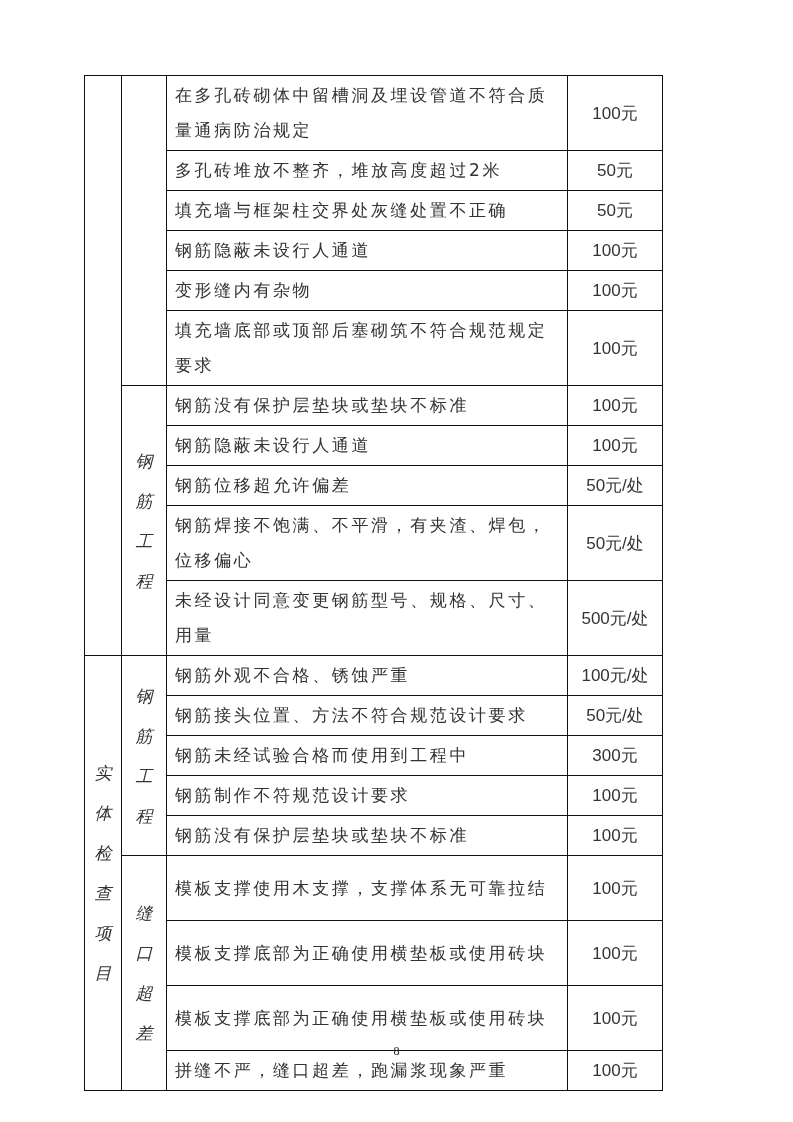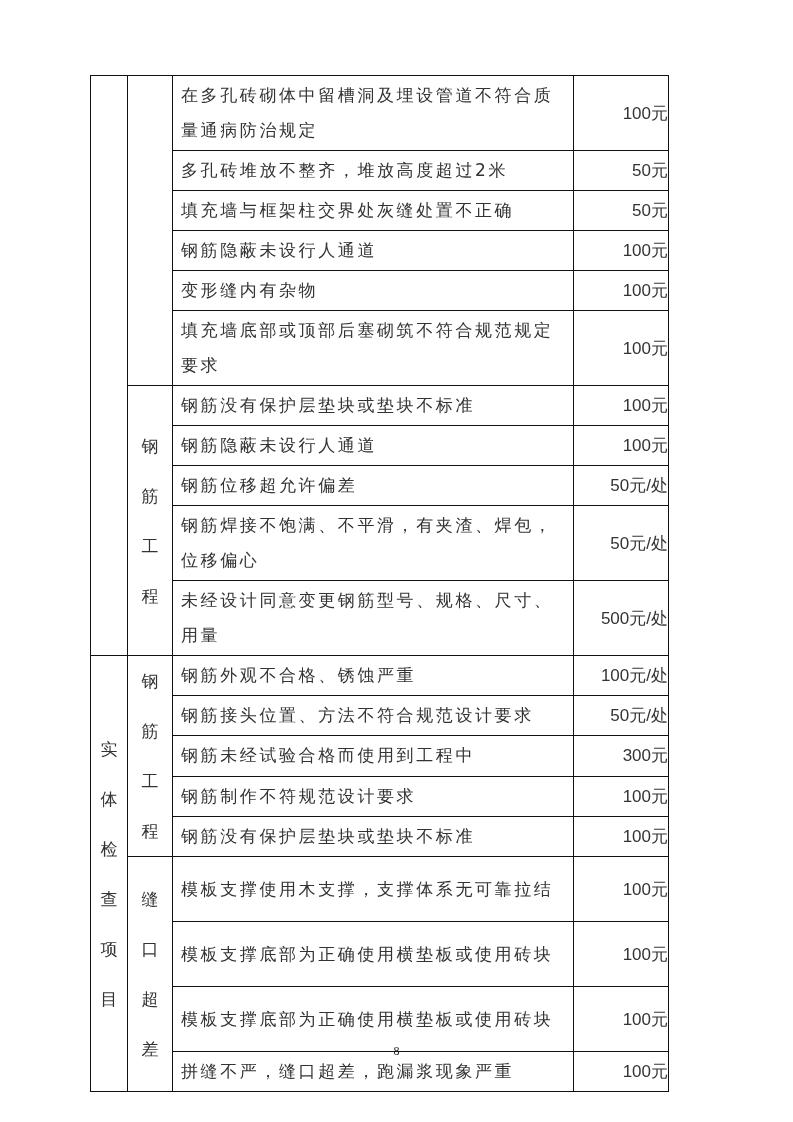--- a/index.html
+++ b/index.html
@@ -1,19 +1,19 @@
 <!DOCTYPE html>
 <html><head>
 <meta charset="utf-8">
 <style>
   html, body { margin: 0; padding: 0; background: #ffffff; }
   body { width: 793px; height: 1122px; position: relative; overflow: hidden;
          font-family: "DejaVu Sans", "Liberation Sans", sans-serif; color: #222; }
   table.penalty {
-    position: absolute; left: 90px; top: 75px;
+    position: absolute; left: 84px; top: 75px;
     border-collapse: collapse; table-layout: fixed;
     width: 578px;
   }
   table.penalty td {
     border: 1.3px solid #111;
     padding: 0;
     vertical-align: middle;
     font-size: 17px;
   }
   col.c1 { width: 37px; }
@@ -21,37 +21,38 @@
   col.c3 { width: 401px; }
   col.c4 { width: 95px; }
   td.item {
     padding: 2px 8px 2px 8px !important;
     line-height: 35px;
     letter-spacing: 2.6px;
     text-align: left;
     color: #333;
   }
   td.fine {
-    text-align: right;
+    text-align: center;
     color: #333;
     letter-spacing: 0px;
     font-family: "Liberation Sans", sans-serif;
     font-size: 18px;
   }
   td.cat {
     text-align: center;
     color: #333;
     font-size: 18px;
   }
   .vtext {
     display: inline-block;
     width: 1.2em;
-    line-height: 50px;
+    line-height: 40px;
     word-break: break-all;
     white-space: normal;
+    font-style: italic;
   }
   .h1 { height: 65px; }
   .h2 { height: 31px; }
   .page-num {
     position: absolute; left: 0; width: 793px; top: 1044px;
     text-align: center;
     font-family: "Liberation Serif", "DejaVu Serif", serif;
     font-size: 12px; color: #222;
   }
 </style>

